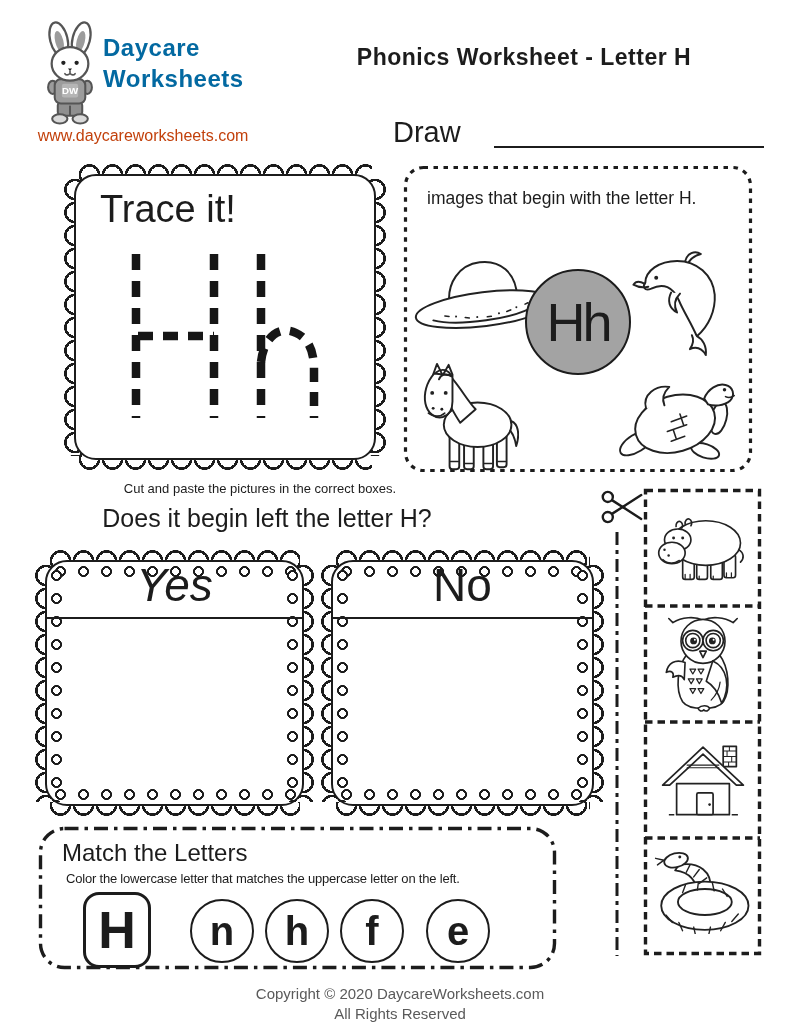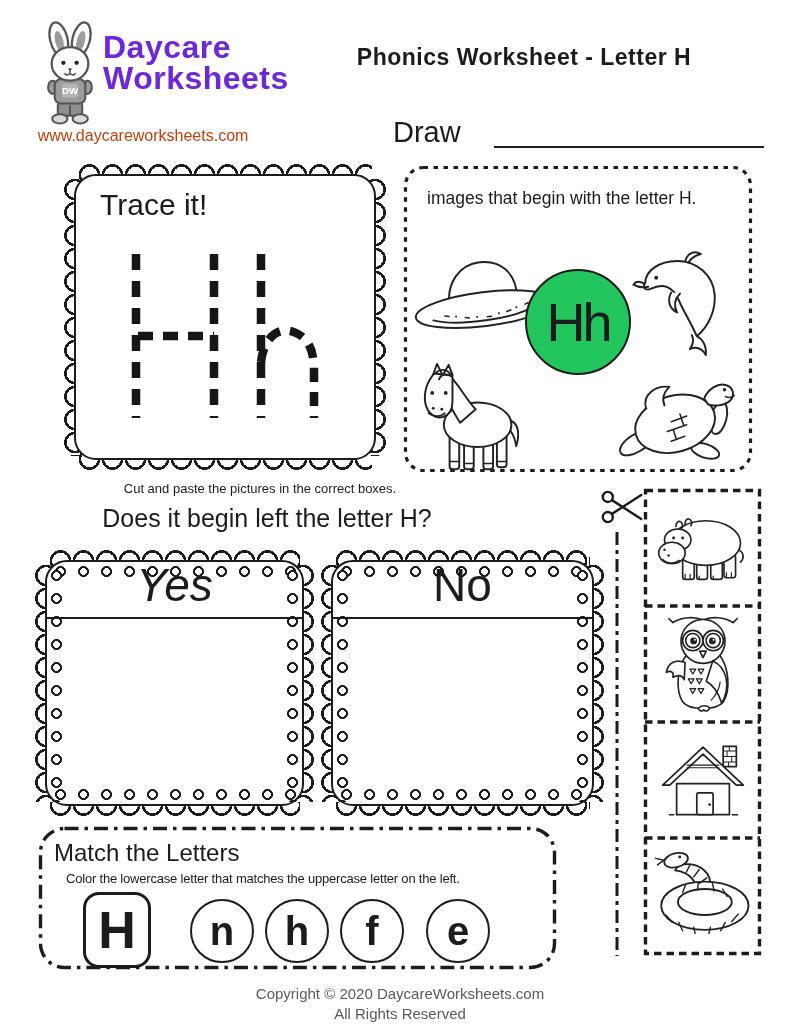--- a/index.html
+++ b/index.html
@@ -1,21 +1,21 @@
 <!DOCTYPE html>
 <html><head>
 <meta charset="utf-8">
 <style>
   html,body{margin:0;padding:0;background:#fff;}
   #canvas{position:relative;width:800px;height:1035px;background:#fff;overflow:hidden;
           font-family:"Liberation Sans","DejaVu Sans",sans-serif;color:#1c1c1c;}
   .abs{position:absolute;}
   svg{display:block;}
   
-  .brand{font-weight:bold;color:#6d28d9;font-size:32px;line-height:31px;letter-spacing:.5px;}
+  .brand{font-weight:bold;color:#0369a1;font-size:24px;line-height:31px;letter-spacing:.5px;}
   .url{color:#c2410c;font-size:16px;width:226px;text-align:center;}
   .title{font-size:23px;font-weight:bold;letter-spacing:.5px;width:478px;text-align:center;white-space:nowrap;}
   .name-label{font-size:29px;}
   .name-line{width:270px;height:28px;border-bottom:2.5px solid #1c1c1c;}
   
   .scallop-top,.scallop-bottom{position:absolute;left:16px;right:16px;height:24px;background-repeat:repeat-x;
      background-image:radial-gradient(circle 11px at 11.5px 12px,#fff 0 8.2px,#1c1c1c 8.2px 10.8px,transparent 11px);
      background-size:23px 24px;z-index:1;}
   .scallop-top{top:1px;} .scallop-bottom{bottom:1px;}
   .scallop-left,.scallop-right{position:absolute;top:16px;bottom:16px;width:24px;background-repeat:repeat-y;
@@ -26,28 +26,28 @@
   .rings-top,.rings-bottom{position:absolute;left:16px;right:16px;height:13px;background-repeat:repeat-x;
      background-image:radial-gradient(circle 5.5px at 11.5px 6.5px,#fff 0 3.4px,#1c1c1c 3.4px 5.3px,transparent 5.6px);
      background-size:23px 13px;z-index:3;}
   .rings-top{top:17px;} .rings-bottom{bottom:17px;}
   .rings-left,.rings-right{position:absolute;top:16px;bottom:16px;width:13px;background-repeat:repeat-y;
      background-image:radial-gradient(circle 5.5px at 6.5px 11.5px,#fff 0 3.4px,#1c1c1c 3.4px 5.3px,transparent 5.6px);
      background-size:13px 23px;z-index:3;}
   .rings-left{left:17px;} .rings-right{right:17px;}
   .box-content{position:absolute;inset:0;z-index:4;}
   
-  .trace-heading{font-size:30px;}
+  .trace-heading{font-size:38px;}
   .draw-instr{font-size:17.5px;line-height:27px;white-space:nowrap;}
   .cut-instr{font-size:13px;text-align:center;width:460px;white-space:nowrap;}
   .question{font-size:25px;text-align:center;width:414px;white-space:nowrap;}
   .yn-label{font-size:46px;text-align:center;width:100%;top:10px;position:absolute;}
   .yn-line{position:absolute;left:14px;right:14px;top:69px;border-top:2px solid #1c1c1c;z-index:5;}
   .hh-circle{border:2.5px solid #1c1c1c;border-radius:50%;display:flex;align-items:center;justify-content:center;
-             font-size:54px;letter-spacing:-3px;background:#22c55e;}
+             font-size:54px;letter-spacing:-3px;background:#a3a3a3;}
   .match-heading{font-size:24px;}
   .match-instr{font-size:13px;letter-spacing:-.2px;white-space:nowrap;}
   .h-tile{border:3px solid #1c1c1c;border-radius:16px;display:flex;align-items:center;justify-content:center;
           font-size:52px;font-weight:bold;background:#fff;}
   .letter-circle{width:60px;height:60px;border:2.5px solid #1c1c1c;border-radius:50%;display:flex;align-items:center;
           justify-content:center;font-size:40px;font-weight:bold;background:#fff;}
   .footer{width:800px;text-align:center;font-size:15px;line-height:20px;color:#5a5a5a;}
 </style>
 </head>
 <body>
@@ -303,21 +303,21 @@
         <path d="M42,22 l-4,8 M52,27 l-6,8 M60,36 l-8,6" fill="none" stroke-width="1.5"></path>
         <path d="M16,76 l7,8 M30,84 l4,9 M46,89 l2,9 M64,89 l-2,9 M80,84 l-5,9 M94,75 l-7,8 M34,52 l3,-8 M50,49 l1,-8 M68,50 l-2,-9 M82,56 l-5,-8" fill="none" stroke-width="1.5"></path>
       </g>
     </svg>
   </div>
 
   <div class="abs" style="left:38px;top:826px;width:519px;height:144px;">
     <svg class="abs" style="left:0;top:0;" width="519" height="144">
       <rect x="2.5" y="2.5" width="514" height="139" rx="24" fill="none" stroke="#1c1c1c" stroke-width="3.4" stroke-dasharray="14 6 3.5 6"></rect>
     </svg>
-    <div class="abs match-heading" style="left:16px;top:13px;">Match the Letters</div>
+    <div class="abs match-heading" style="left:24px;top:13px;">Match the Letters</div>
     <div class="abs match-instr" style="left:28px;top:45px;">Color the lowercase letter that matches the uppercase letter on the left.</div>
     <div class="abs h-tile" style="left:45px;top:66px;width:62px;height:70px;">
       <span>H</span>
     </div>
     <div class="abs letter-circle" style="left:152px;top:73px;">
       <span>n</span>
     </div>
     <div class="abs letter-circle" style="left:227px;top:73px;">
       <span>h</span>
     </div>

